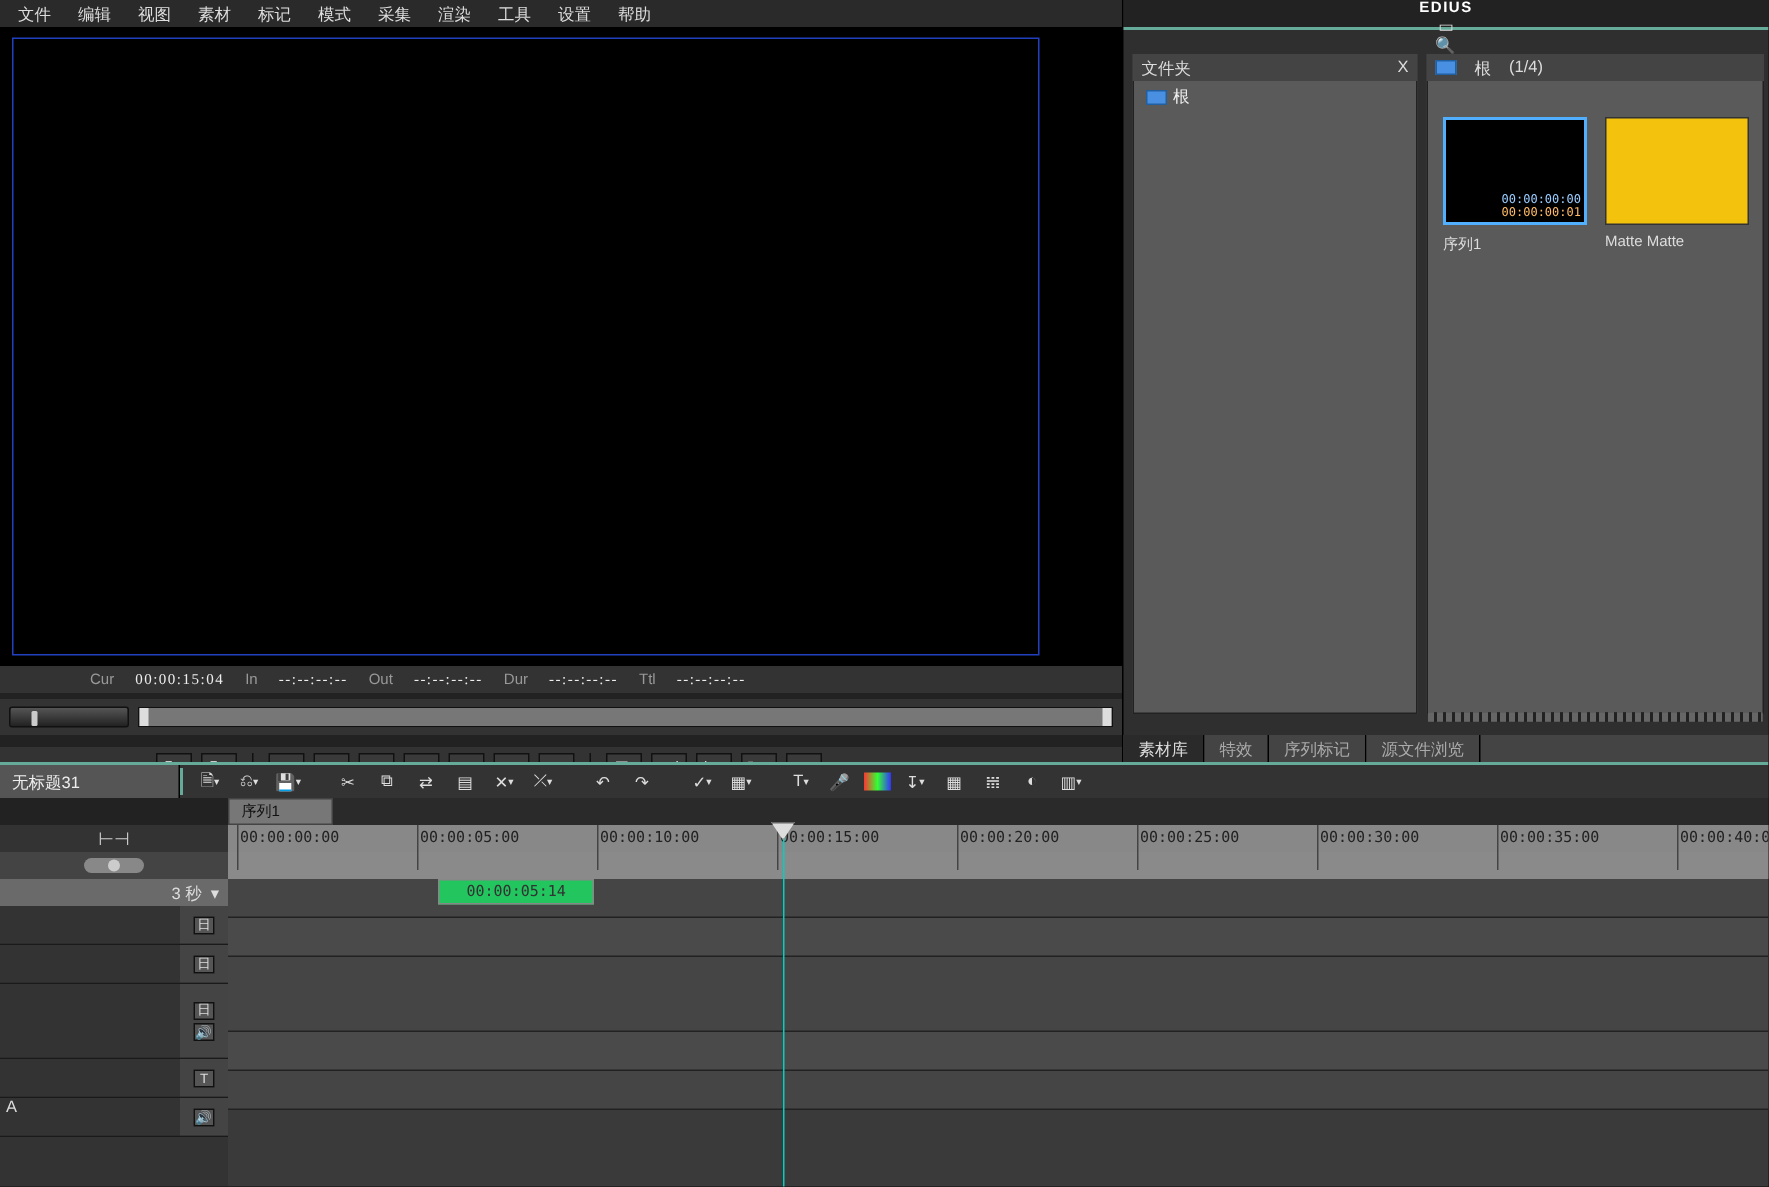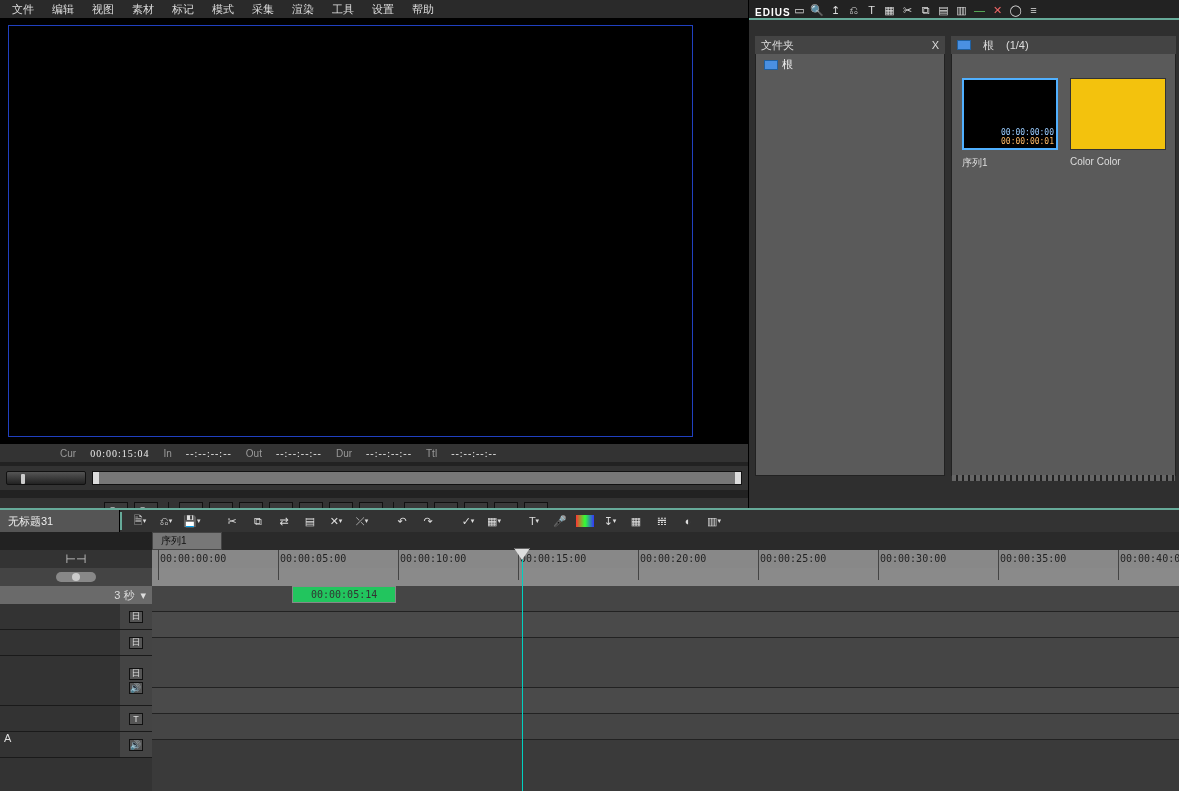--- a/index.html
+++ b/index.html
@@ -38,21 +38,21 @@
 .scrub-knob::after{content:"";position:absolute;left:14px;top:2px;width:4px;height:10px;background:#ccc;border-radius:1px;}
 .scrub-track { flex:1; height:14px; background:#777; border:1px solid #111; position:relative; }
 .scrub-thumb-l { position:absolute; left:0; top:0; width:6px; height:100%; background:#ddd; }
 .scrub-thumb-r { position:absolute; right:0; top:0; width:6px; height:100%; background:#ddd; }
 .transport-row { position:absolute; left:0; top:480px; width:748px; height:28px; background:#333; display:flex; align-items:center; padding-left:104px; gap:6px; }
 .tbtn { width:24px; height:20px; background:#3a3a3a; border:1px solid #111; display:inline-flex; align-items:center; justify-content:center; color:#ddd; }
 .tbtn .dd { width:6px; color:#888; font-size:8px; margin-left:1px; }
 .tdiv { width:1px; height:20px; background:#111; margin:0 4px; }
 
 .right-pane { position:absolute; left:748px; top:0; width:431px; height:508px; background:#2f2f2f; border-left:1px solid #000;}
-.edius-bar { height:18px; background:#222; display:flex; align-items:flex-end; padding:0 6px; gap:0; }
+.edius-bar { height:18px; background:#222; display:flex; align-items:center; padding:0 6px; gap:0;flex-direction:column; }
 .edius-label { color:#fff; font-weight:bold; letter-spacing:1px; font-size:10px;}
 .edius-bar .ico { width:18px; height:16px; display:inline-flex; align-items:center; justify-content:center; color:#ddd; }
 .sep { border-top:2px solid #6a9; }
 .folder-panel { position:absolute; left:6px; top:36px; width:190px; height:440px; background:#5a5a5a; border:1px solid #222;}
 .folder-item { display:flex; align-items:center; gap:4px; padding:3px 8px; color:#eee; }
 .folder-icon { width:14px;height:10px;background:#4a90e2;border:1px solid #2060a0; display:inline-block;}
 
 .bin-panel { position:absolute; left:202px; top:36px; width:225px; height:440px; background:#5a5a5a; border:1px solid #222;}
 .bin-head { height:18px; background:#444; display:flex; align-items:center; padding:0 6px; color:#ddd; gap:12px; margin:-1px -1px 0 -1px;}
 .thumbs { display:flex; gap:12px; padding:24px 10px; }
@@ -232,25 +232,31 @@
             <div>00:00:00:00</div>
             <div style="color:#fb6">00:00:00:01</div>
           </div>
         </div>
         <div class="film2"></div>
         <div class="cap">序列1</div>
       </div>
       <div class="thumb">
         <div class="img yellow"></div>
         <div class="film2"></div>
-        <div class="cap">Color Color</div>
-      </div>
-    </div>
-  </div>
-
+        <div class="cap">Matte Matte</div>
+      </div>
+    </div>
+  </div>
+
+  <div class="bin-tabs">
+    <div class="bin-tab">素材库</div>
+    <div class="bin-tab inact">特效</div>
+    <div class="bin-tab inact">序列标记</div>
+    <div class="bin-tab inact">源文件浏览</div>
+  </div>
 </div>
 
 <div class="timeline-pane">
   <div class="tl-sep"></div>
   <div class="tl-header">
     <div class="proj-tab">
       <span>无标题31</span>
     </div>
     <div class="tl-tools">
       <span class="ico">🗎<sub style="font-size:7px">▾</sub></span>

